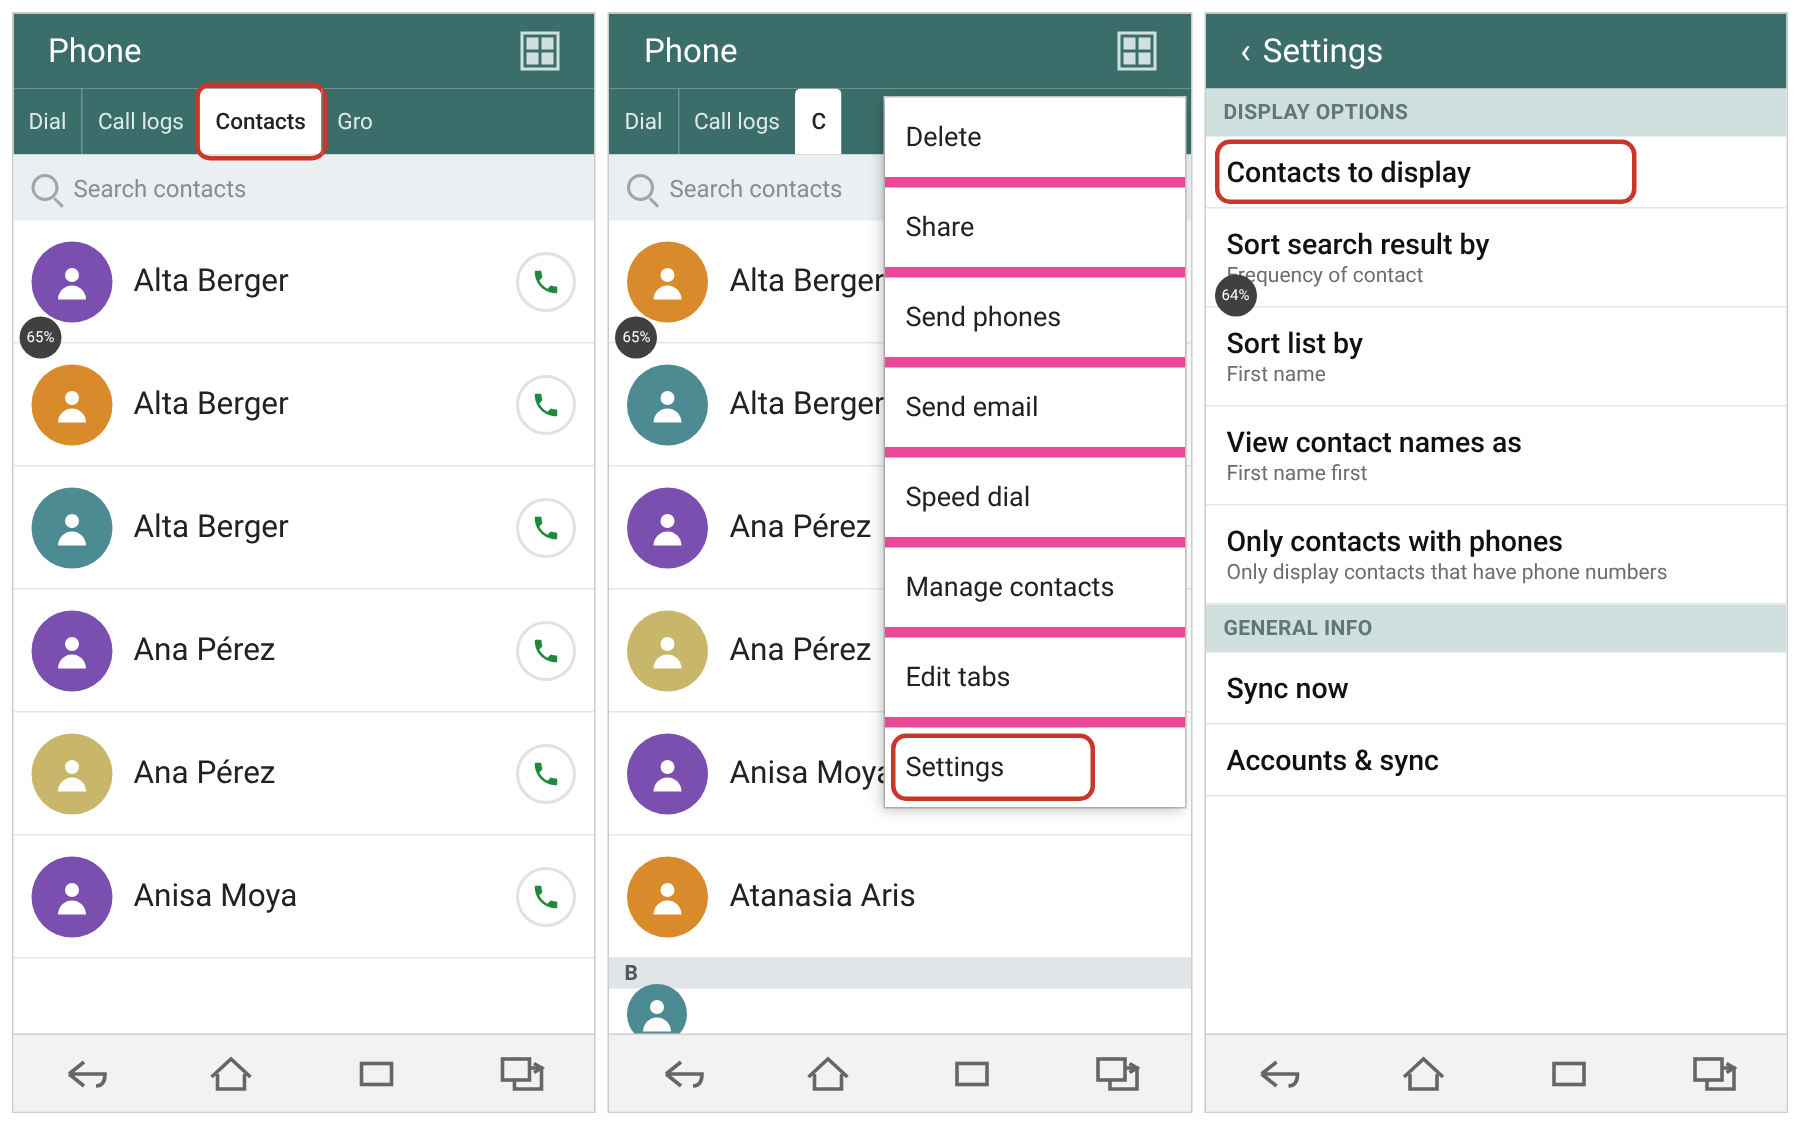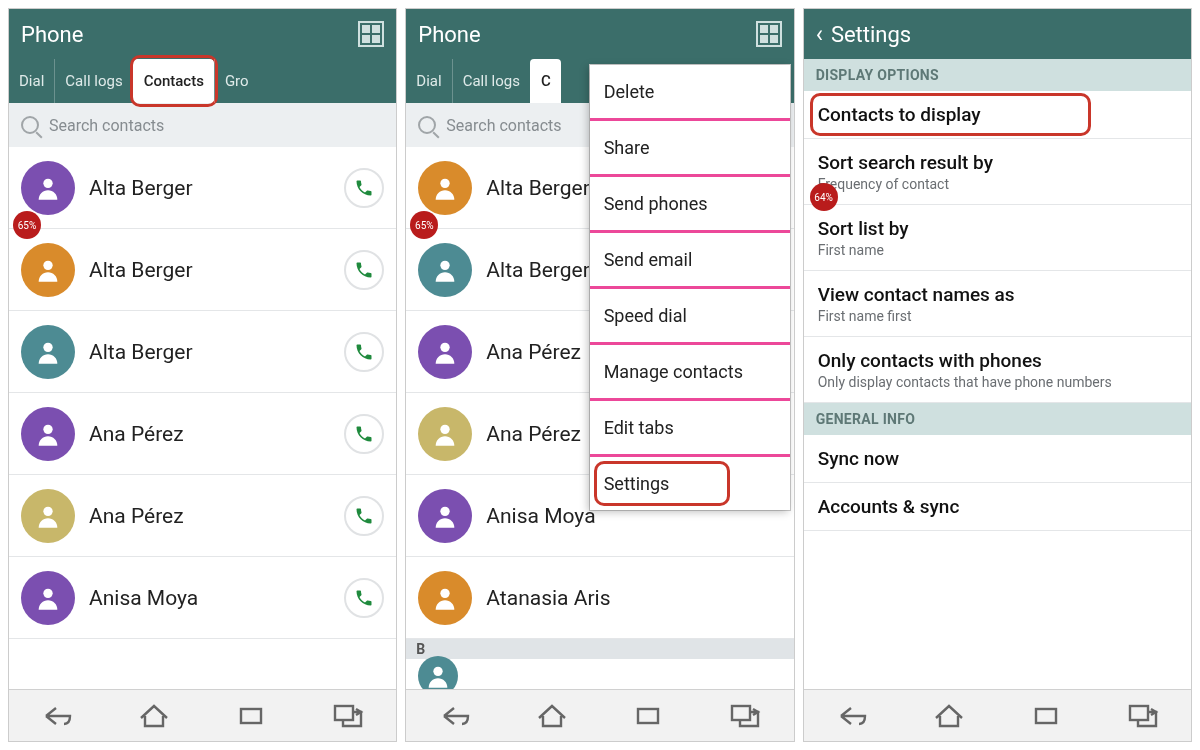--- a/index.html
+++ b/index.html
@@ -21,21 +21,21 @@
     position: relative;
     overflow: hidden;
   }
   .header {
     background: #3b6e6a;
     color: #fff;
     height: 50px;
     display: flex;
     align-items: center;
     justify-content: space-between;
-    padding: 0 12px;
+    padding: 0 23px;
     font-size: 22px;
   }
   .header-grid-icon {
     width: 26px; height: 26px;
     border: 2px solid #cfe0df;
     display: grid;
     grid-template-columns: 1fr 1fr;
     grid-template-rows: 1fr 1fr;
     gap: 2px;
     padding: 2px;
@@ -130,21 +130,21 @@
     top: 56px; right: 4px;
     width: 200px;
     background: #fff;
     box-shadow: -2px 2px 8px rgba(0,0,0,.25), 0 0 0 1px #ccc;
     z-index: 10;
   }
   .menu-item {
     padding: 16px 14px;
     font-size: 18px;
     color: #222;
-    border-bottom: 3px solid #ec4899;
+    border-bottom: 7px solid #ec4899;
     position: relative;
   }
   .menu-item:last-child { border-bottom: none; }
   
   .header-back {
     font-size: 24px; margin-right: 8px;
   }
   .section-header {
     background: #cfe0df;
     color: #5e7876;
@@ -158,21 +158,21 @@
     padding: 12px 14px;
     border-bottom: 1px solid #e4e6e8;
     position: relative;
   }
   .settings-item .title { font-size: 19px; color: #111; font-weight: 500; }
   .settings-item .sub { font-size: 14px; color: #6a6e72; margin-top: 2px; }
   .badge {
     position: absolute;
     width: 28px; height: 28px;
     border-radius: 50%;
-    background: #b91c1c;
+    background: #404040;
     color: #fff;
     font-size: 10px;
     display: flex; align-items:center; justify-content:center;
     z-index: 3;
   }
 </style>
 </head>
 <body>
 
 <div class="pane">

